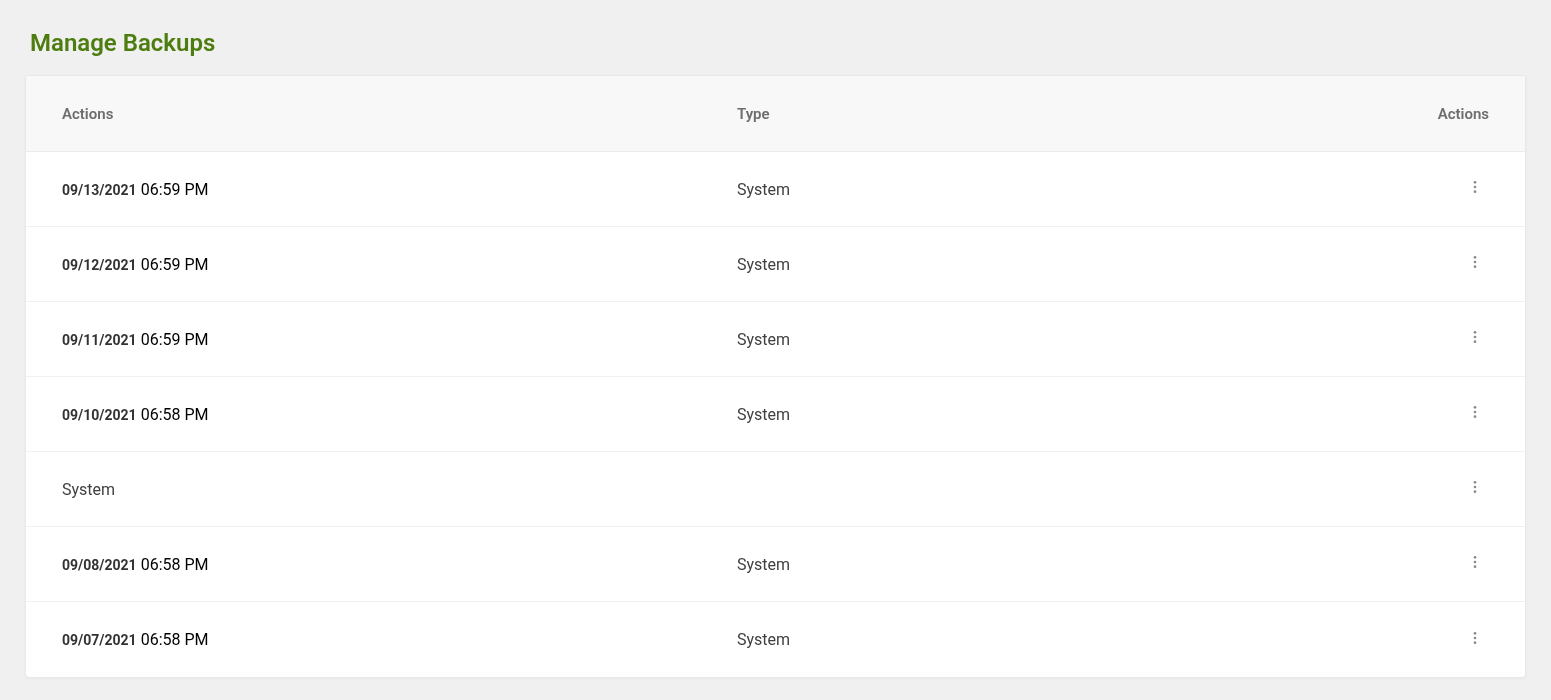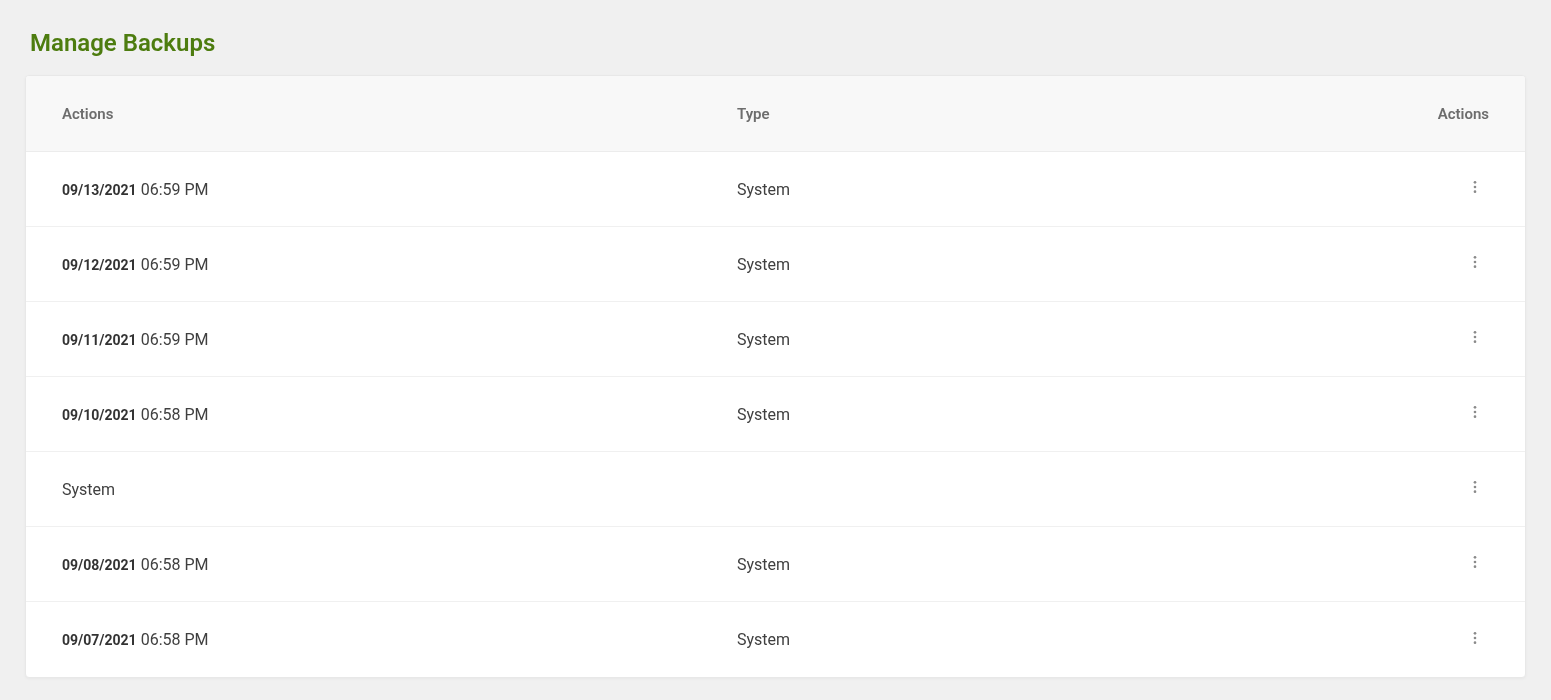--- a/index.html
+++ b/index.html
@@ -54,21 +54,21 @@
     }
     .table-body .row:last-child { border-bottom: none; }
     .backup-date {
       font-size: 14px;
       font-weight: 700;
       color: #333;
     }
     .backup-time {
       font-size: 16px;
       font-weight: 400;
-      color: #404040;
+      color: #000000;
       margin-left: 4px;
     }
     .type-text {
       font-size: 16px;
       color: #404040;
     }
     .actions-btn {
       display: inline-flex;
       align-items: center;
       justify-content: center;

